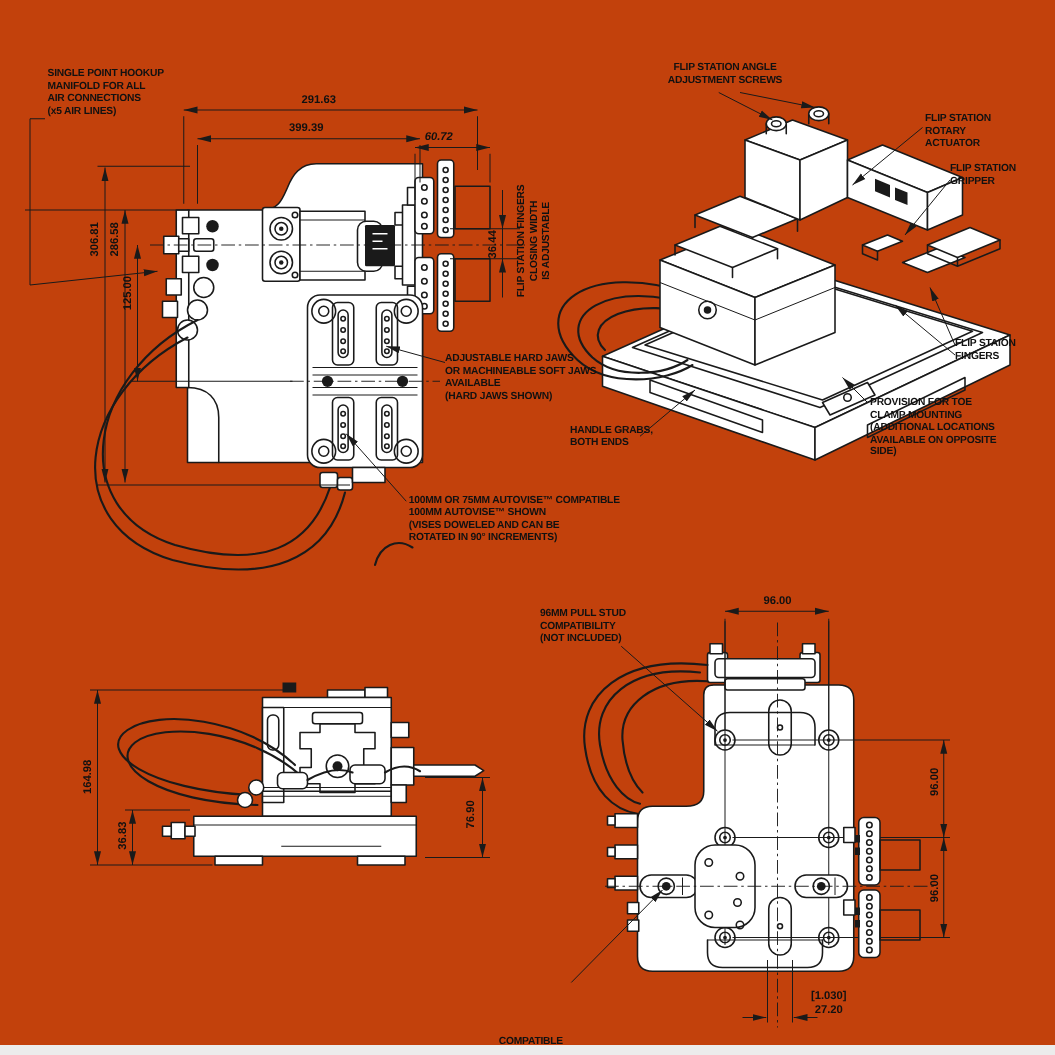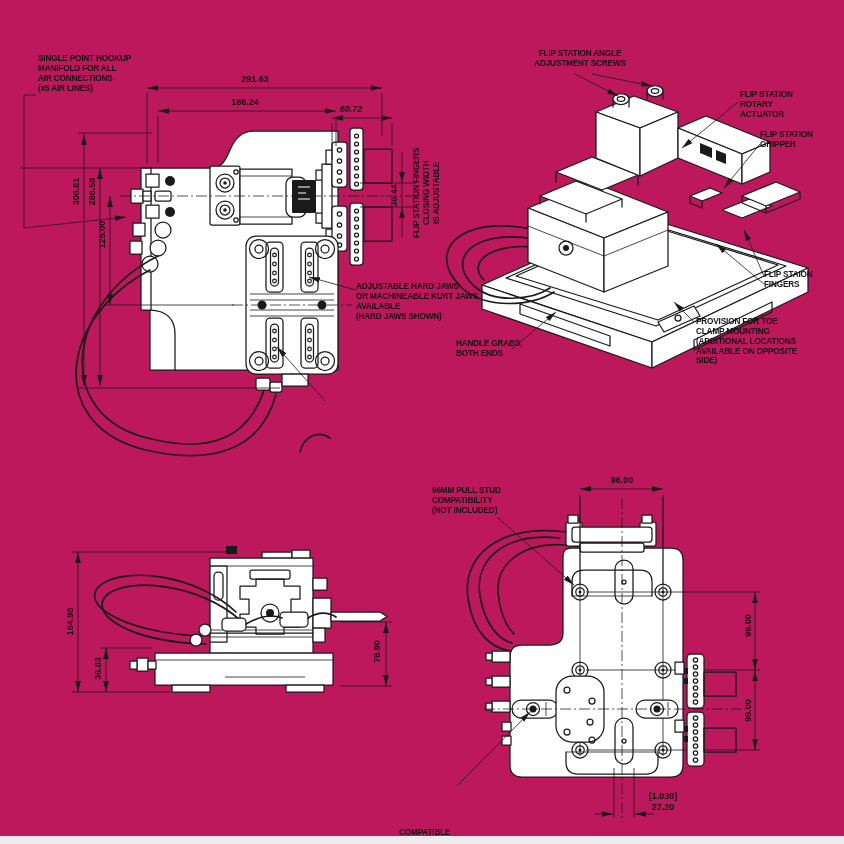--- a/index.html
+++ b/index.html
@@ -1,16 +1,16 @@
 <!DOCTYPE html>
 <html><head>
 <meta charset="utf-8">
 <style>
   html,body{margin:0;padding:0;background:#fff;}
-  #canvas{position:relative;width:844px;height:844px;background:#be185d;overflow:hidden;
+  #canvas{position:relative;width:844px;height:844px;background:#c2410c;overflow:hidden;
           font-family:"Liberation Sans",sans-serif;}
   #lineart{position:absolute;left:0;top:0;}
   .lb{position:absolute;font:700 8.2px/1.2 "Liberation Sans",sans-serif;letter-spacing:-0.15px;
       color:#111;white-space:pre-line;}
   .ctr{text-align:center;}
   .dim{position:absolute;font:700 9px/1 "Liberation Sans",sans-serif;color:#111;
        white-space:nowrap;text-align:center;}
   .rot{transform:rotate(-90deg);transform-origin:center center;}
   #footer-strip{position:absolute;left:0;top:836px;width:844px;height:8px;background:#ececec;}
   
@@ -416,26 +416,30 @@
 </svg>
 
   <div class="lb" style="left:38px;top:54px;">SINGLE POINT HOOKUP
 MANIFOLD FOR ALL
 AIR CONNECTIONS
 (x5 AIR LINES)</div>
   <div class="lb ctr" style="left:377px;top:178px;width:100px;"><span class="lb rot ctr" style="position:static;display:block;">FLIP STATION FINGERS
 CLOSING WIDTH
 IS ADJUSTABLE</span></div>
   <div class="lb" style="left:356px;top:282px;">ADJUSTABLE HARD JAWS
-OR MACHINEABLE KURT JAWS
+OR MACHINEABLE SOFT JAWS
 AVAILABLE
 (HARD JAWS SHOWN)</div>
+  <div class="lb" style="left:327px;top:395px;">100MM OR 75MM AUTOVISE™ COMPATIBLE
+100MM AUTOVISE™ SHOWN
+(VISES DOWELED AND CAN BE
+ROTATED IN 90° INCREMENTS)</div>
 
   <div class="dim" style="left:223px;top:75px;width:64px;">291.63</div>
-  <div class="dim" style="left:213px;top:98px;width:64px;">186.24</div>
+  <div class="dim" style="left:213px;top:98px;width:64px;">399.39</div>
   <div class="dim" style="left:330px;top:105px;width:42px;font-style:italic;">60.72</div>
   <div class="dim rot" style="left:372px;top:191px;width:44px;">36.44</div>
   <div class="dim rot" style="left:54px;top:187px;width:44px;">306.81</div>
   <div class="dim rot" style="left:70px;top:187px;width:44px;">286.58</div>
   <div class="dim rot" style="left:80px;top:230px;width:44px;">125.00</div>
 
   <div class="lb ctr" style="left:510px;top:49px;width:140px;">FLIP STATION ANGLE
 ADJUSTMENT SCREWS</div>
   <div class="lb" style="left:740px;top:90px;">FLIP STATION
 ROTARY

